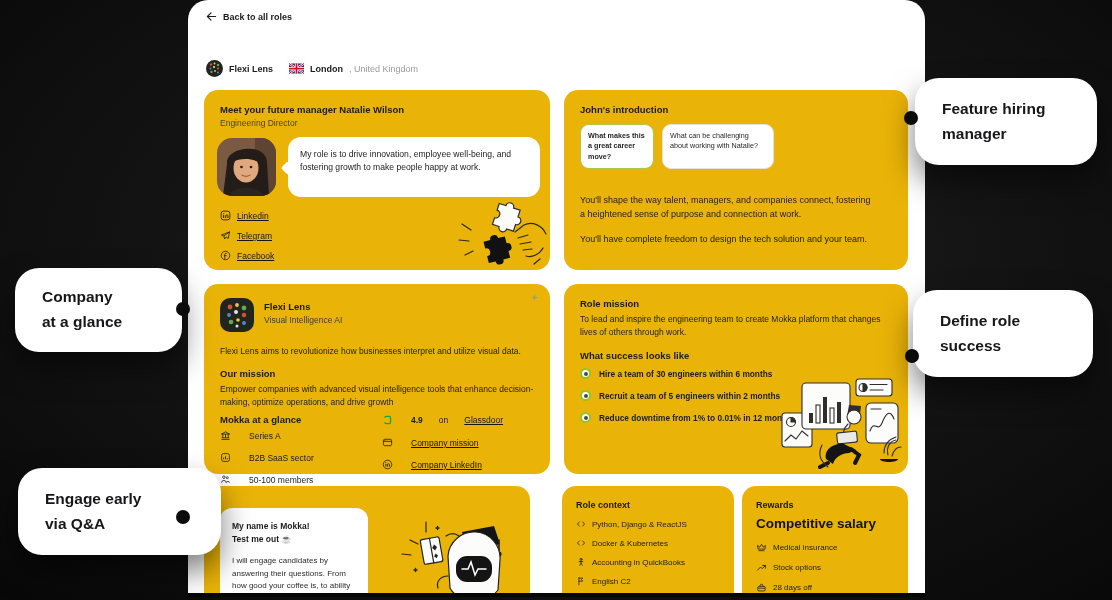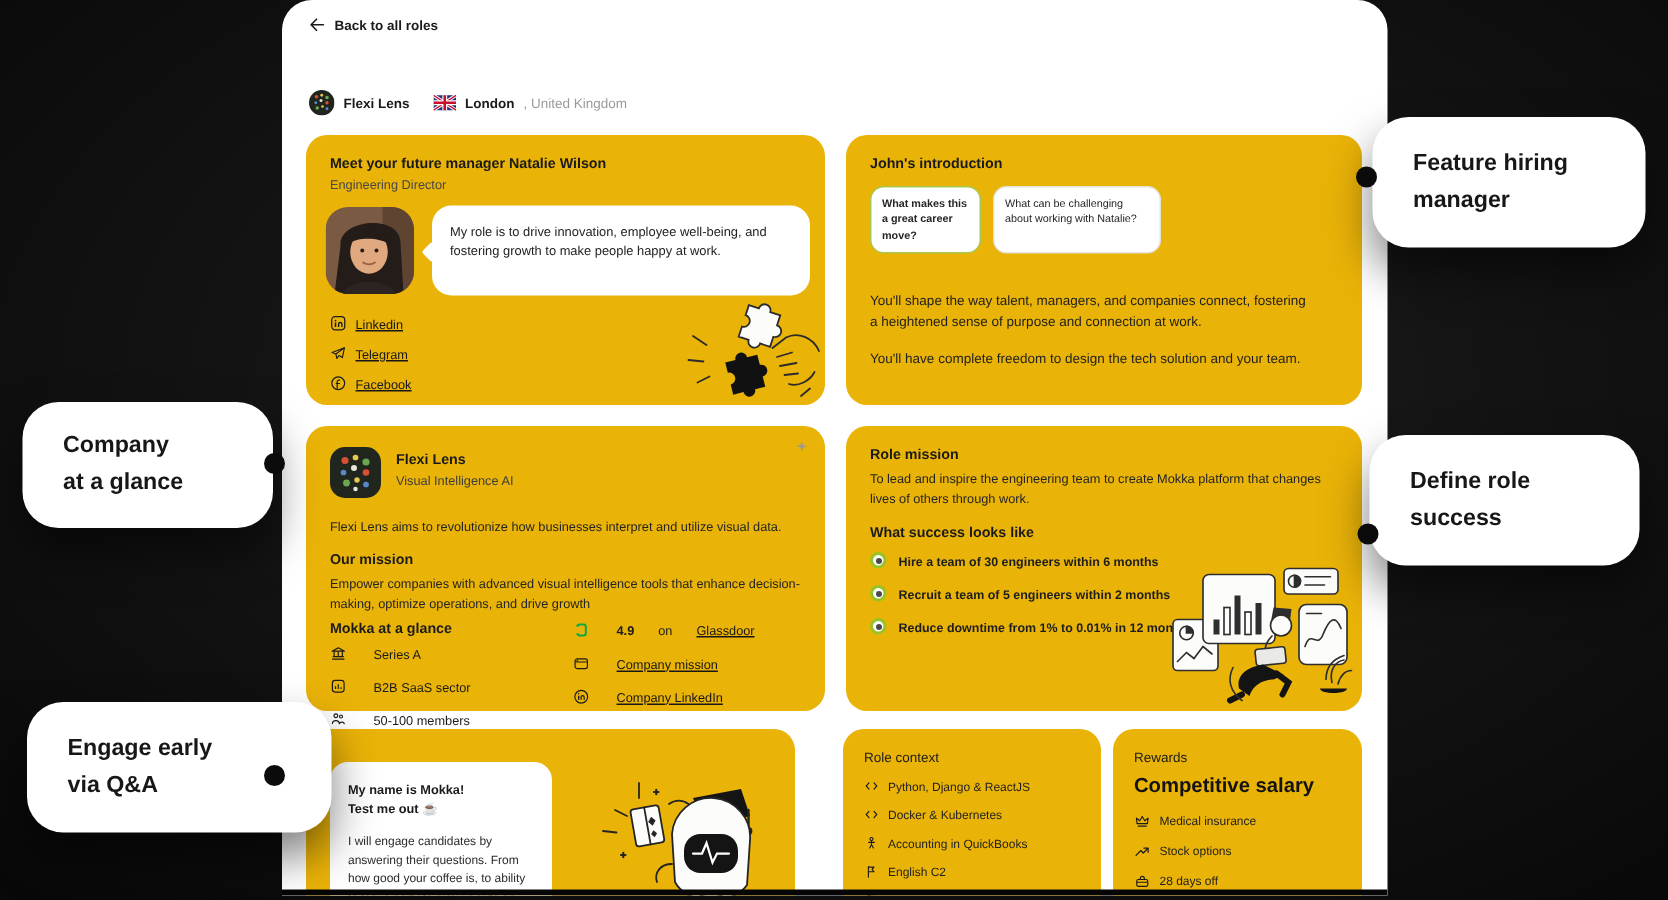--- a/index.html
+++ b/index.html
@@ -88,21 +88,21 @@
     border-radius:12px; padding:12px; }
   .mk-title { font-size:8.5px; font-weight:bold; line-height:1.55; }
   .mk-body { margin-top:9px; font-size:8px; line-height:1.55; color:#2b2b2b; }
   .mk-art { position:absolute; right:14px; top:32px; }
 
   
   .list-items { position:absolute; left:14px; top:33px; display:flex; flex-direction:column; gap:9px; }
   .list-row { display:flex; align-items:center; gap:6px; font-size:8px; color:#1f1f1f; }
   .rw-headline { position:absolute; left:14px; top:30px; font-size:13.5px; font-weight:bold; color:#131313; }
   .rw-items { position:absolute; left:14px; top:56px; display:flex; flex-direction:column; gap:9px; }
-  .ctx-title, .rw-title { position:absolute; left:14px; top:14px; font-size:9px; font-weight:normal; }
+  .ctx-title, .rw-title { position:absolute; left:14px; top:14px; font-size:9px; font-weight:bold; }
 
   
   .callout { position:absolute; background:#fff; border-radius:24px; display:flex; flex-direction:column;
     justify-content:center; padding-left:27px; font-size:15.5px; font-weight:bold; color:#17171a;
     line-height:1.6; box-shadow:0 16px 30px rgba(0,0,0,0.5); }
   .callout-feature { left:915px; top:78px;  width:182px; height:87px; }
   .callout-company { left:15px;  top:268px; width:167px; height:84px; }
   .callout-define  { left:913px; top:290px; width:180px; height:87px; }
   .callout-engage  { left:18px;  top:468px; width:203px; height:87px; }
   .dot { position:absolute; width:14px; height:14px; border-radius:50%; background:#0b0b0b; z-index:5; }

